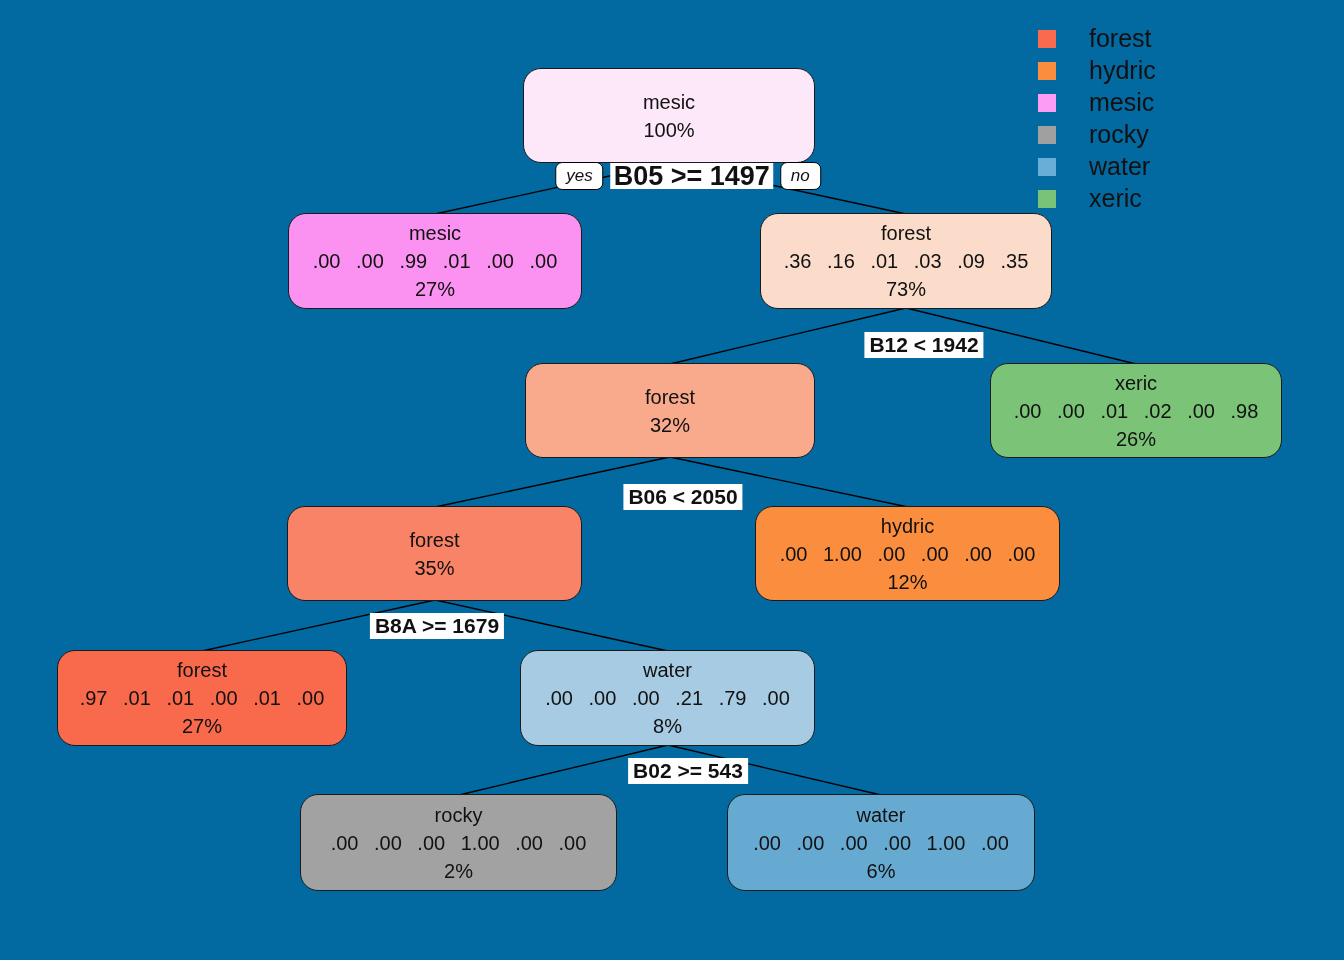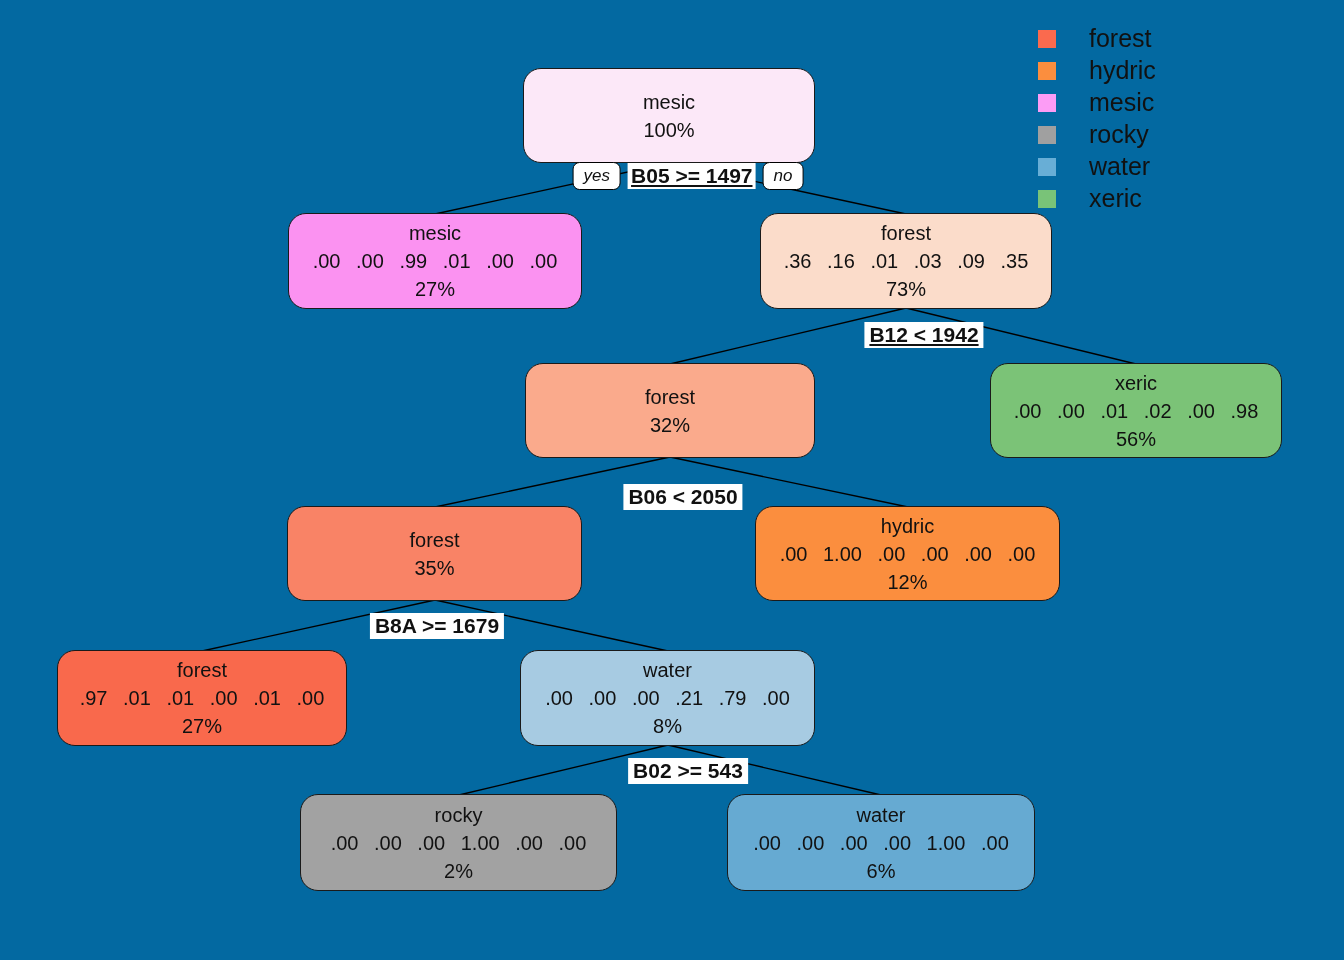--- a/index.html
+++ b/index.html
@@ -33,21 +33,21 @@
     white-space:nowrap;
     line-height:26px;
   }
   .split-row{
     position:absolute;
     transform:translateX(-50%);
     display:flex;align-items:center;gap:7px;
     white-space:nowrap;
   }
   .split-row .split-label{
-    font-size:21px;font-weight:bold;background:#fff;padding:0 3px;line-height:26px;text-decoration:underline;
+    font-size:27px;font-weight:bold;background:#fff;padding:0 3px;line-height:26px;
   }
   .yesno{
     box-sizing:border-box;
     border:1.5px solid #000;
     border-radius:7px;
     background:#fff;
     font-size:17px;font-style:italic;
     line-height:23px;
     padding:1px 10px 2px 10px;
   }
@@ -122,21 +122,21 @@
   </div>
 
   <div class="node" style="left: 525px; top: 363px; width: 290px; height: 95px; background: rgb(250, 170, 140);">
     <div class="name">forest</div>
     <div class="pct">32%</div>
   </div>
 
   <div class="node" style="left: 990px; top: 363px; width: 292px; height: 95px; background: rgb(123, 195, 119);">
     <div class="name">xeric</div>
     <div class="probs">.00 .00 .01 .02 .00 .98</div>
-    <div class="pct">56%</div>
+    <div class="pct">26%</div>
   </div>
 
   <div class="node" style="left: 287px; top: 506px; width: 295px; height: 95px; background: rgb(249, 131, 102);">
     <div class="name">forest</div>
     <div class="pct">35%</div>
   </div>
 
   <div class="node" style="left: 755px; top: 506px; width: 305px; height: 95px; background: rgb(251, 142, 62);">
     <div class="name">hydric</div>
     <div class="probs">.00 1.00 .00 .00 .00 .00</div>
@@ -166,18 +166,18 @@
     <div class="probs">.00 .00 .00 .00 1.00 .00</div>
     <div class="pct">6%</div>
   </div>
 
   <div class="split-row" style="left:668px;top:162px;margin-left:20px;">
     <span class="yesno">yes</span>
     <span class="split-label">B05 &gt;= 1497</span>
     <span class="yesno">no</span>
   </div>
 
-  <div class="split" style="left:924px;top:322px;text-decoration:underline;">B12 &lt; 1942</div>
+  <div class="split" style="left:924px;top:332px;">B12 &lt; 1942</div>
   <div class="split" style="left:683px;top:484px;">B06 &lt; 2050</div>
   <div class="split" style="left:437px;top:613px;">B8A &gt;= 1679</div>
   <div class="split" style="left:668px;top:758px;margin-left:20px;">B02 &gt;= 543</div>
 
 </div>
 
 </body></html>

